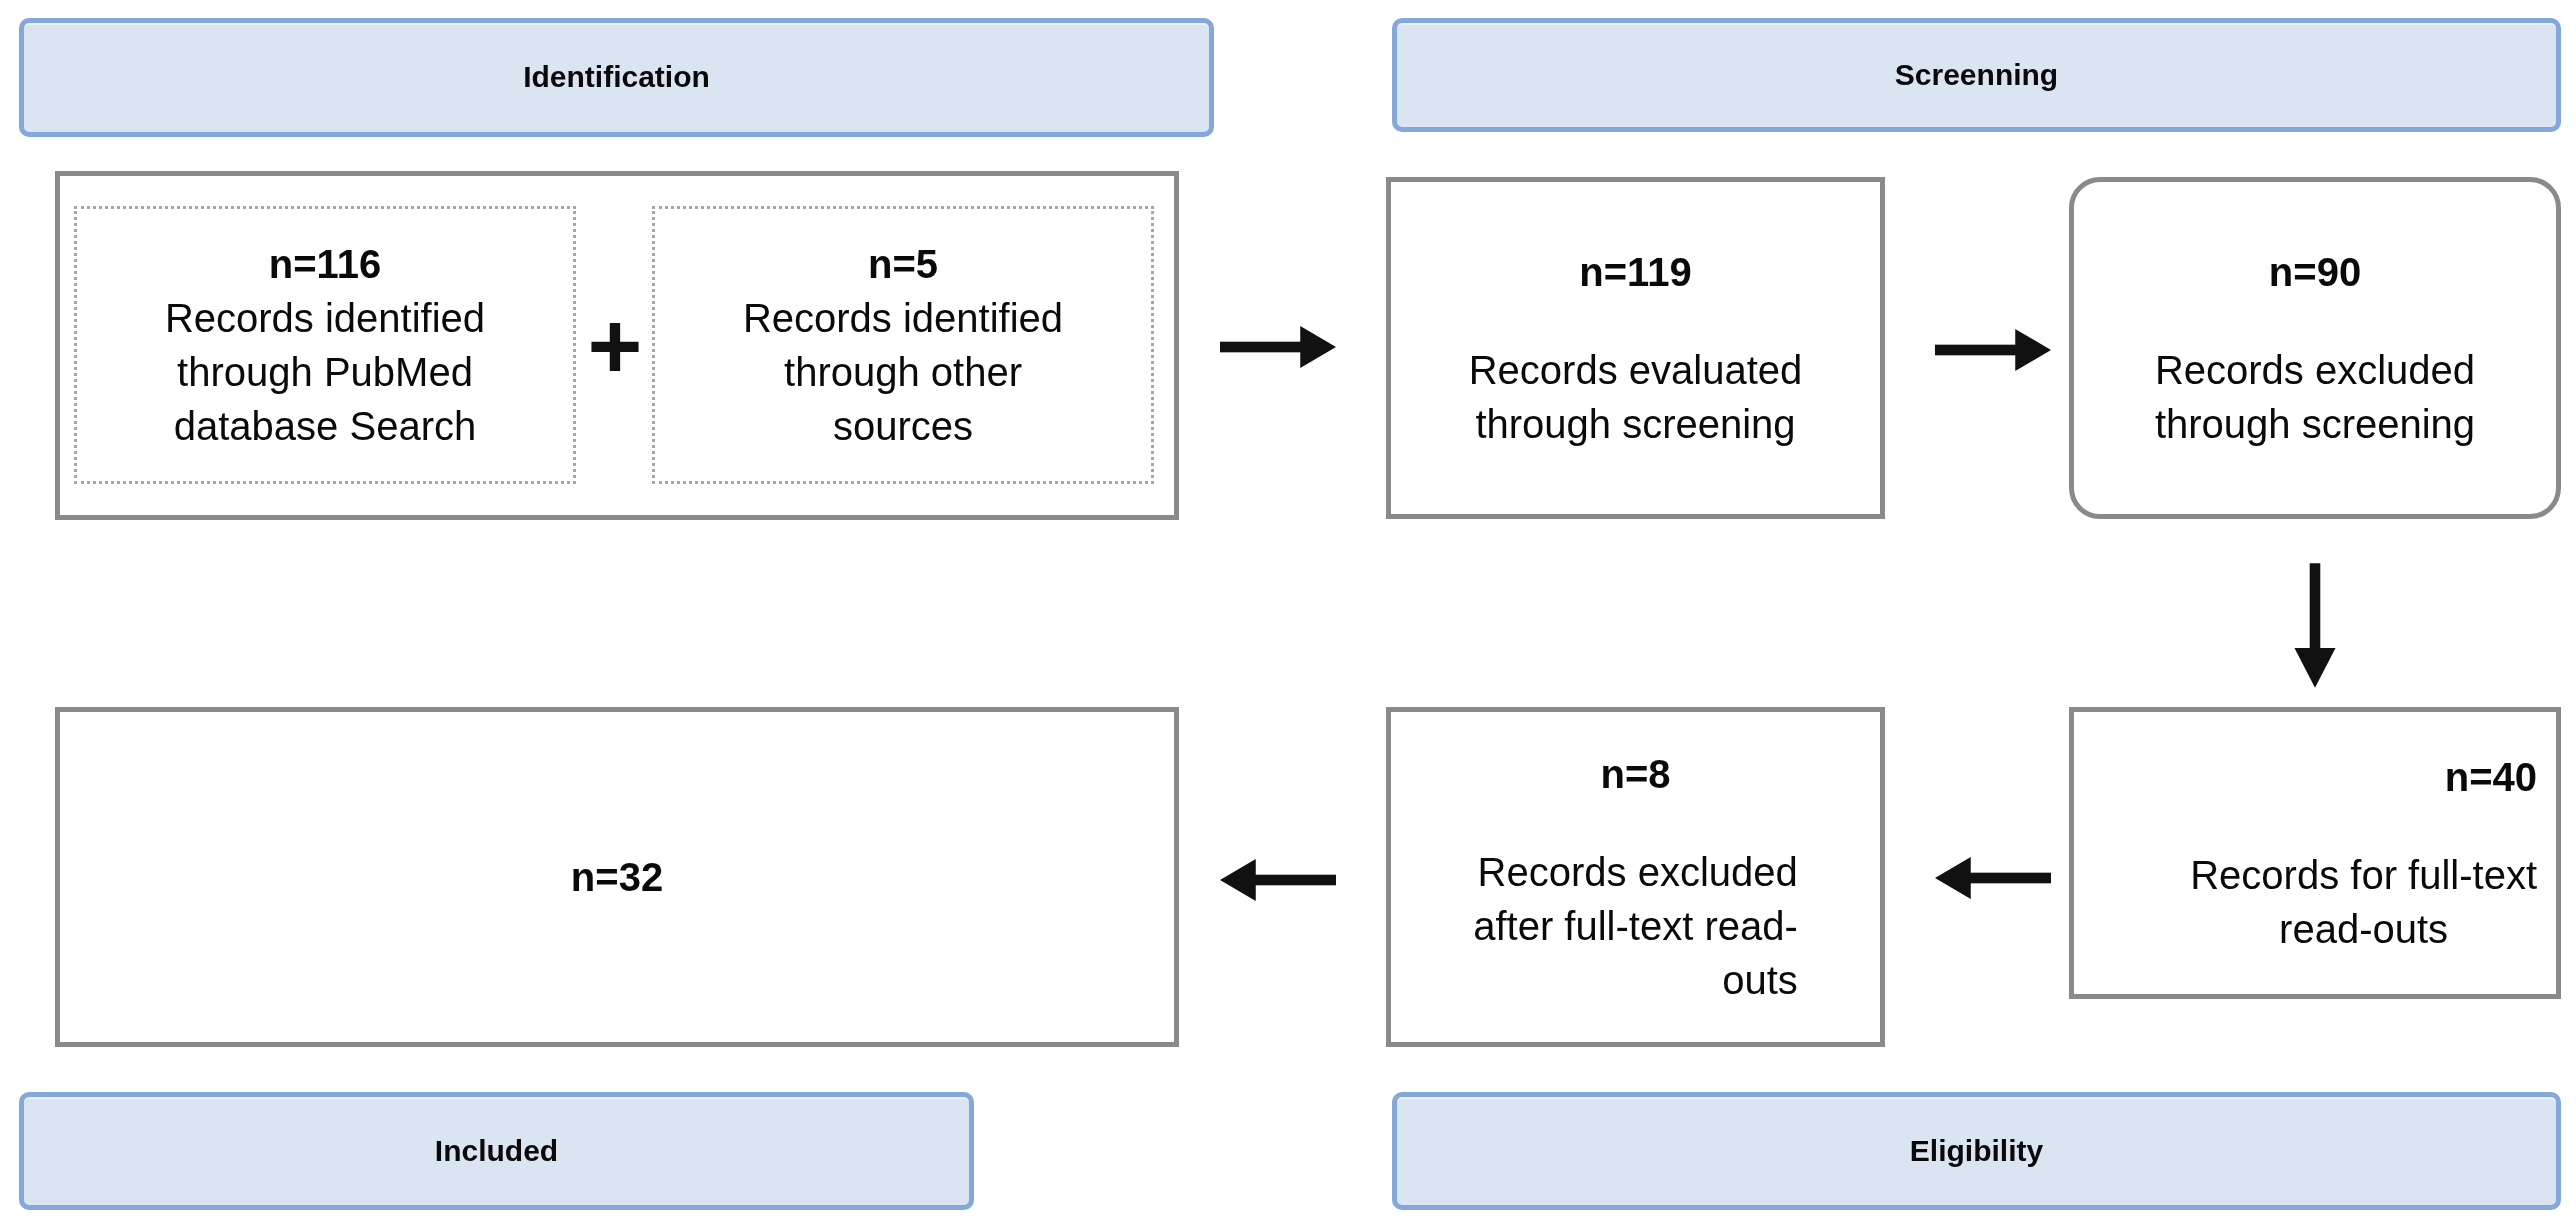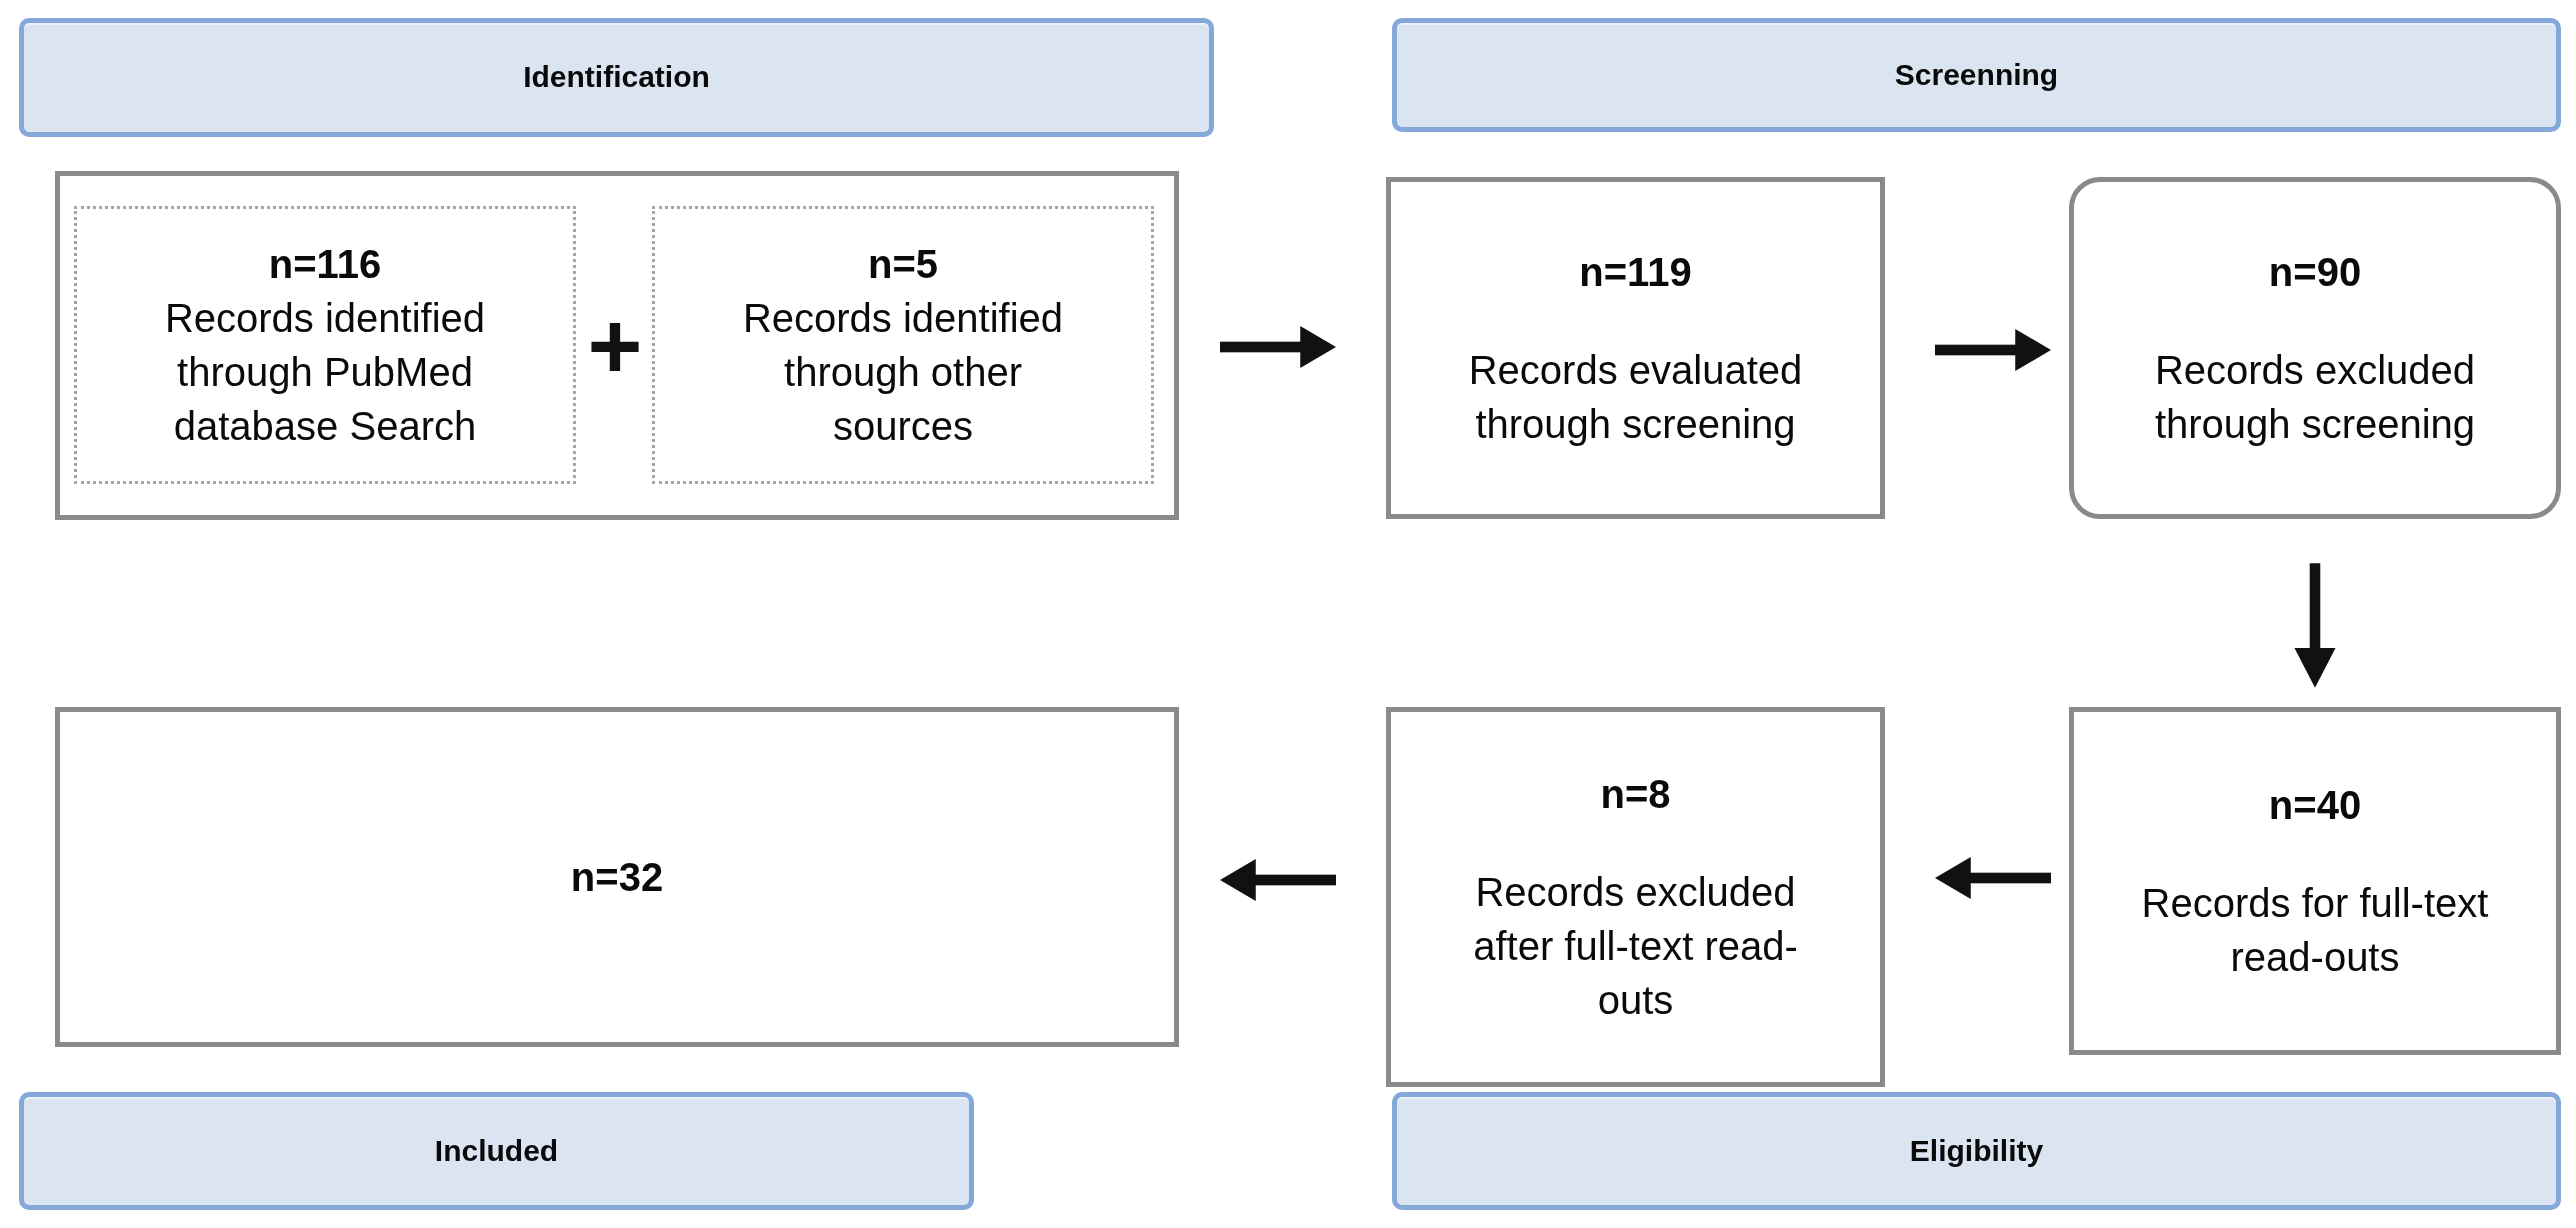--- a/index.html
+++ b/index.html
@@ -120,34 +120,34 @@
 through screening</div>
 </div>
 
 <div class="arrow" style="left:2287px;top:563px;width:56px;height:125px;">
   <svg viewBox="0 0 90 200" xmlns="http://www.w3.org/2000/svg">
     <rect x="36.5" y="0" width="17" height="138" fill="currentColor"></rect>
     <polygon points="12,136 78,136 45,200" fill="currentColor"></polygon>
   </svg>
 </div>
 
-<div class="flow-box" style="left:2069px;top:707px;width:492px;height:348px;">
+<div class="flow-box" style="left:2069px;top:707px;width:492px;height:292px;align-items:flex-end;">
   <div class="count">n=40</div>
   <div class="label">Records for full-text
 read-outs</div>
 </div>
 
 <div class="arrow" style="left:1935px;top:848px;width:116px;height:60px;">
   <svg viewBox="0 0 185 95" xmlns="http://www.w3.org/2000/svg">
     <rect x="55" y="39" width="130" height="17" fill="currentColor"></rect>
     <polygon points="57,14 0,47.5 57,81" fill="currentColor"></polygon>
   </svg>
 </div>
 
-<div class="flow-box" style="left:1386px;top:707px;width:499px;height:380px;">
+<div class="flow-box" style="left:1386px;top:707px;width:499px;height:340px;text-align:right;">
   <div class="count">n=8</div>
   <div class="label">Records excluded
 after full-text read-
 outs</div>
 </div>
 
 <div class="arrow" style="left:1220px;top:850px;width:116px;height:60px;">
   <svg viewBox="0 0 185 95" xmlns="http://www.w3.org/2000/svg">
     <rect x="55" y="39" width="130" height="17" fill="currentColor"></rect>
     <polygon points="57,14 0,47.5 57,81" fill="currentColor"></polygon>

